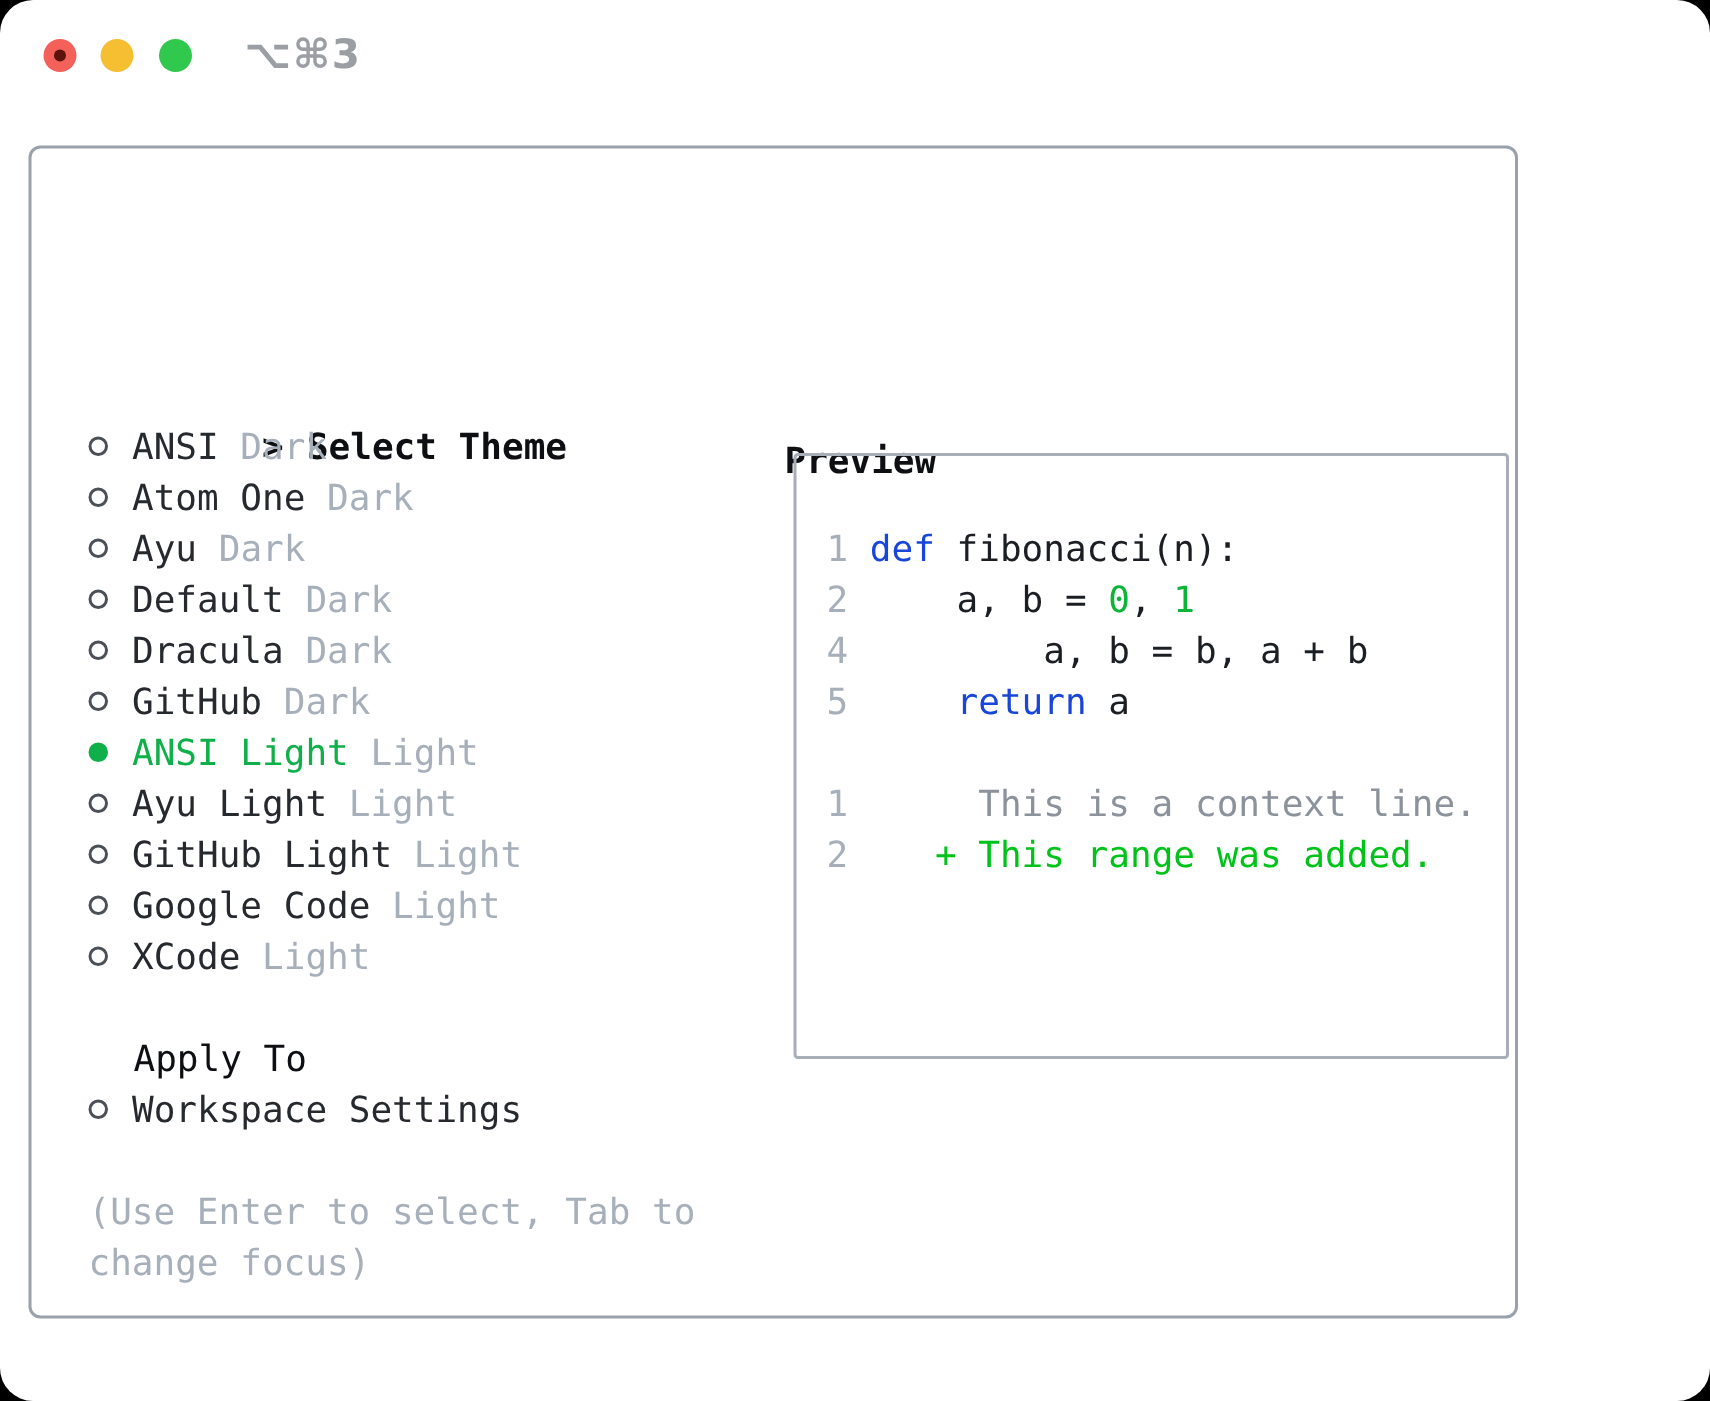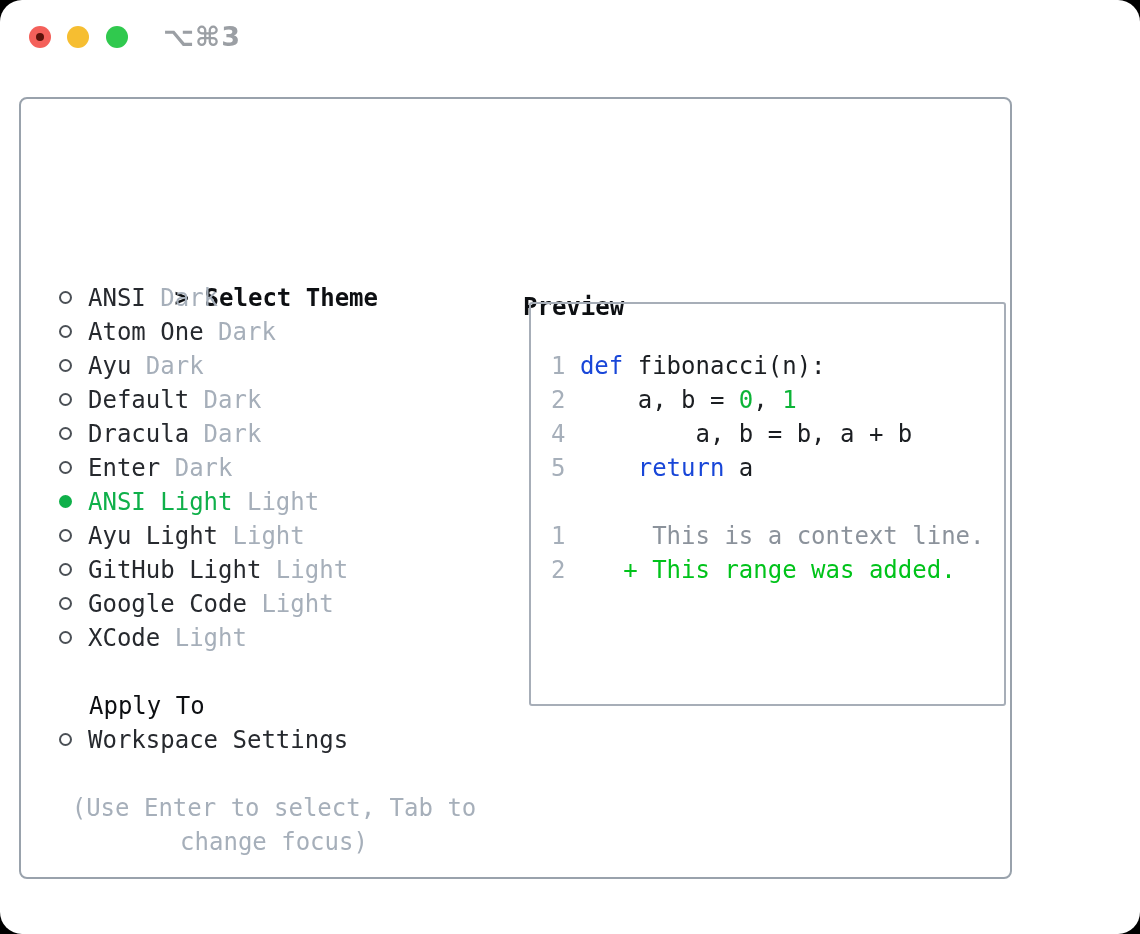--- a/index.html
+++ b/index.html
@@ -35,21 +35,21 @@
     margin-right:16px;vertical-align:middle;position:relative;top:-2px;
   }
   .marker.sel{border-color:var(--accent-green);background:var(--accent-green);}
   .item-name{color:var(--name-dark);}
   .item-name.sel{color:var(--accent-green);}
   .item-tag{color:var(--muted-gray);}
   .apply-hdr{padding-left:30px;color:var(--heading-black);}
   .spacer{height:34px;}
   .help{
     margin-top:34px;width:430px;font-size:24px;line-height:34px;
-    color:var(--muted-gray);white-space:normal;text-align:center;
+    color:var(--muted-gray);white-space:normal;
   }
   
   .preview-title{position:absolute;left:502px;top:148px;font-weight:700;color:var(--heading-black);margin-top:43px;}
   .preview-box{
     position:absolute;left:508px;top:203px;width:477px;height:404px;
     border:2px solid var(--preview-border);border-radius:3px;box-sizing:border-box;
     padding:45px 0 0 20px;overflow:hidden;
   }
   .crow{height:34px;line-height:34px;font-size:24px;white-space:pre;color:var(--code-fg);}
   .lineno{color:var(--muted-gray);}
@@ -79,21 +79,21 @@
       <div class="row">
         <span class="prompt">&gt;</span><span class="hdr">Select Theme</span>
       </div>
 
       <div id="theme-list">
           <div class="row"><span class="marker"></span><span class="item-name">ANSI</span><span class="item-tag"> Dark</span></div>
           <div class="row"><span class="marker"></span><span class="item-name">Atom One</span><span class="item-tag"> Dark</span></div>
           <div class="row"><span class="marker"></span><span class="item-name">Ayu</span><span class="item-tag"> Dark</span></div>
           <div class="row"><span class="marker"></span><span class="item-name">Default</span><span class="item-tag"> Dark</span></div>
           <div class="row"><span class="marker"></span><span class="item-name">Dracula</span><span class="item-tag"> Dark</span></div>
-          <div class="row"><span class="marker"></span><span class="item-name">Enter</span><span class="item-tag"> Dark</span></div>
+          <div class="row"><span class="marker"></span><span class="item-name">GitHub</span><span class="item-tag"> Dark</span></div>
           <div class="row"><span class="marker sel"></span><span class="item-name sel">ANSI Light</span><span class="item-tag"> Light</span></div>
           <div class="row"><span class="marker"></span><span class="item-name">Ayu Light</span><span class="item-tag"> Light</span></div>
           <div class="row"><span class="marker"></span><span class="item-name">GitHub Light</span><span class="item-tag"> Light</span></div>
           <div class="row"><span class="marker"></span><span class="item-name">Google Code</span><span class="item-tag"> Light</span></div>
           <div class="row"><span class="marker"></span><span class="item-name">XCode</span><span class="item-tag"> Light</span></div>
         </div>
 
       <div class="spacer"></div>
 
       <div class="row apply-hdr">Apply To</div>

